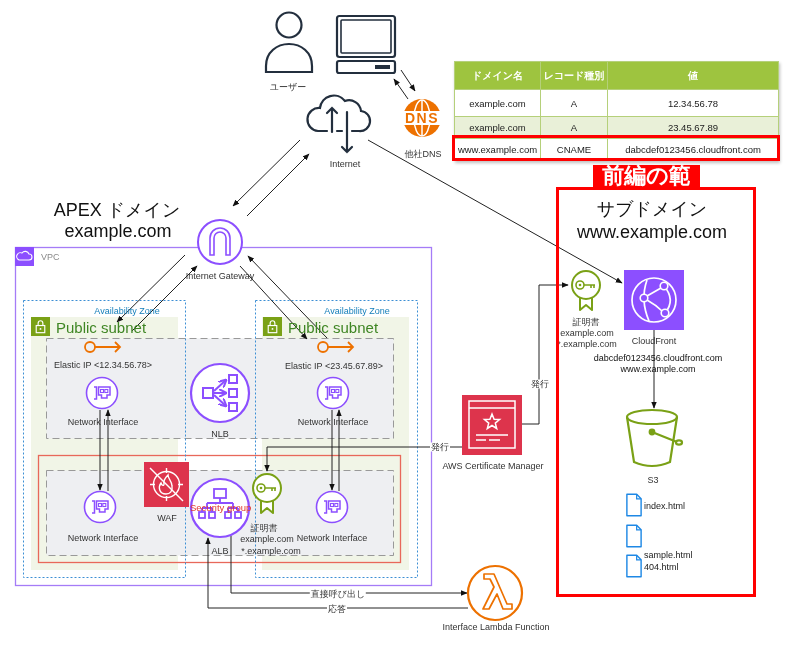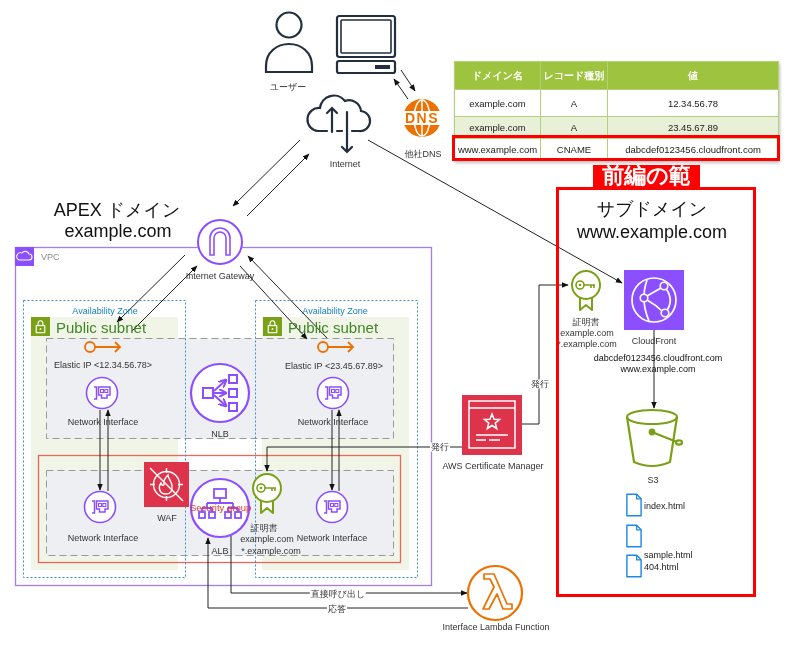--- a/index.html
+++ b/index.html
@@ -6,21 +6,21 @@
     --purple:#8c4fff; --orange:#ed7100; --red:#dd344c; --green:#7aa116;
     --scope:#ff0000; --thead:#9ec43f; --altrow:#e9f0d8; --grid:#b5d07a;
     --az:#3c8fd4; --subnet-bg:#f1f5e7; --sg:#e8685a; --file:#1e88e5; --ink:#232f3e;
   }
   html,body{margin:0;padding:0;background:#fff;}
   body{width:800px;height:648px;position:relative;overflow:hidden;font-family:"Liberation Sans",sans-serif;}
   svg.layer{position:absolute;left:0;top:0;}
   .t{position:absolute;white-space:nowrap;transform:translate(-50%,-50%);font-family:"Liberation Sans",sans-serif;font-size:9px;color:#333;line-height:1;}
   .tl{transform:translate(0,-50%);text-align:center;}
   .title{font-size:18px;color:#111;}
-  .az{color:#147eba;}
+  .az{color:#147eba;margin-left:22px;}
   .subnet{color:#3f8624;font-size:15px;}
   .vpc{color:#8a8a8a;}
   .sg{color:#e0382e;font-size:9.5px;margin-top:42px;}
   .edge{background:#fff;padding:0 1px;color:#333;}
   .file{color:#222;}
   #dns-table{position:absolute;left:454px;top:61px;border-collapse:collapse;font-family:"Liberation Sans",sans-serif;font-size:9.5px;box-shadow:1px 2px 3px rgba(0,0,0,.25);}
   #dns-table th{background:var(--thead);color:#fff;font-weight:bold;font-size:10px;height:27px;border:1px solid var(--grid);padding:0;}
   #dns-table td{text-align:center;color:#222;border:1px solid var(--grid);padding:0;}
   #dns-table tr.r0 td{height:26px;background:#fff;}
   #dns-table tr.r1 td{height:21px;background:var(--altrow);}

